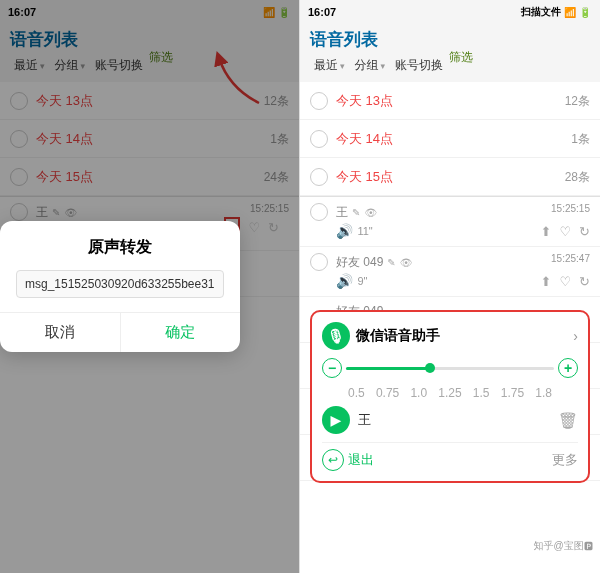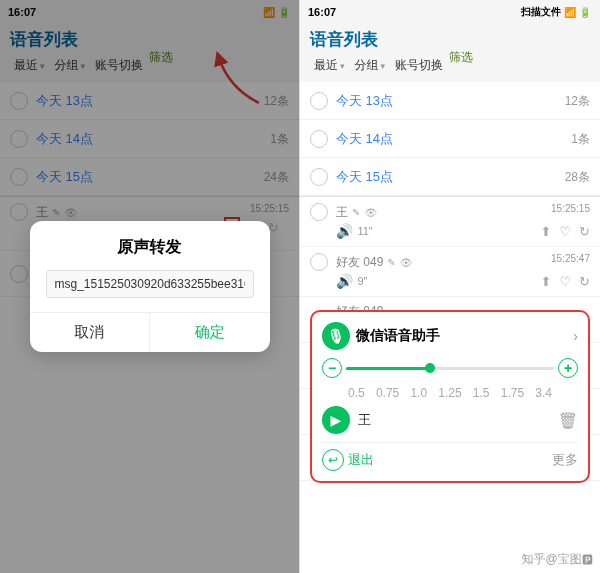--- a/index.html
+++ b/index.html
@@ -101,21 +101,21 @@
       margin-right: 8px;
       flex-shrink: 0;
     }
     .voice-content {
       flex: 1;
       display: flex;
       flex-direction: column;
     }
     .voice-label {
       font-size: 13px;
-      color: #3b82f6;
+      color: #ef4444;
     }
     .voice-meta {
       display: flex;
       align-items: center;
       gap: 4px;
     }
     .wave-icon {
       font-size: 14px;
       color: #07c160;
     }
@@ -161,21 +161,21 @@
     }
 
     
     .modal-overlay {
       position: absolute;
       top: 0; left: 0; right: 0; bottom: 0;
       background: rgba(0,0,0,0.4);
       z-index: 20;
       display: flex;
       align-items: center;
-      justify-content: center;
+      justify-content: flex-start;
     }
     .modal-box {
       background: #fff;
       border-radius: 12px;
       width: 240px;
       padding: 16px;
       box-shadow: 0 4px 20px rgba(0,0,0,0.2);
     }
     .modal-title {
       text-align: center;
@@ -393,23 +393,23 @@
       color: #07c160;
     }
     .more-btn {
       font-size: 13px;
       color: #999;
     }
 
     
     .watermark {
       position: absolute;
-      bottom: 4px;
+      bottom: 19px;
       right: 4px;
-      font-size: 12px;
+      font-size: 10px;
       color: rgba(0,0,0,0.4);
       z-index: 30;
       background: rgba(255,255,255,0.6);
       padding: 1px 3px;
       border-radius: 3px;
     }
 
     .separator {
       height: 1px;
       background: #e0e0e0;
@@ -693,21 +693,21 @@
         </div>
         <div class="speed-plus">+</div>
       </div>
       <div class="speed-labels">
         <span>0.5</span>
         <span>0.75</span>
         <span>1.0</span>
         <span>1.25</span>
         <span>1.5</span>
         <span>1.75</span>
-        <span>3.4</span>
+        <span>1.8</span>
       </div>
     </div>
 
     <div class="play-row">
       <div class="play-btn">▶</div>
       <span class="play-name">王</span>
       <span class="trash-icon">🗑</span>
     </div>
 
     <div class="assistant-footer">

